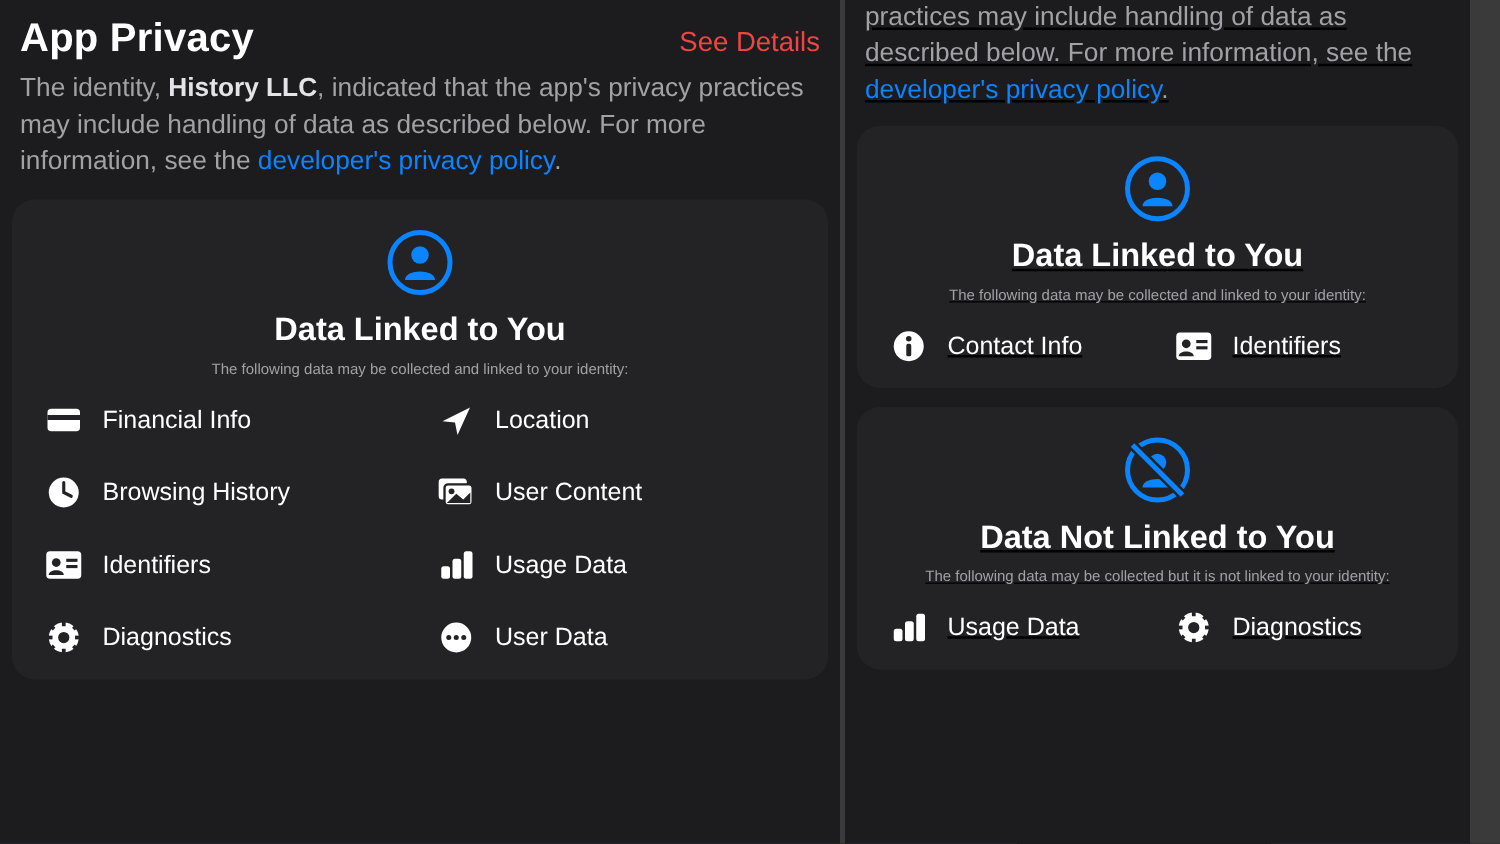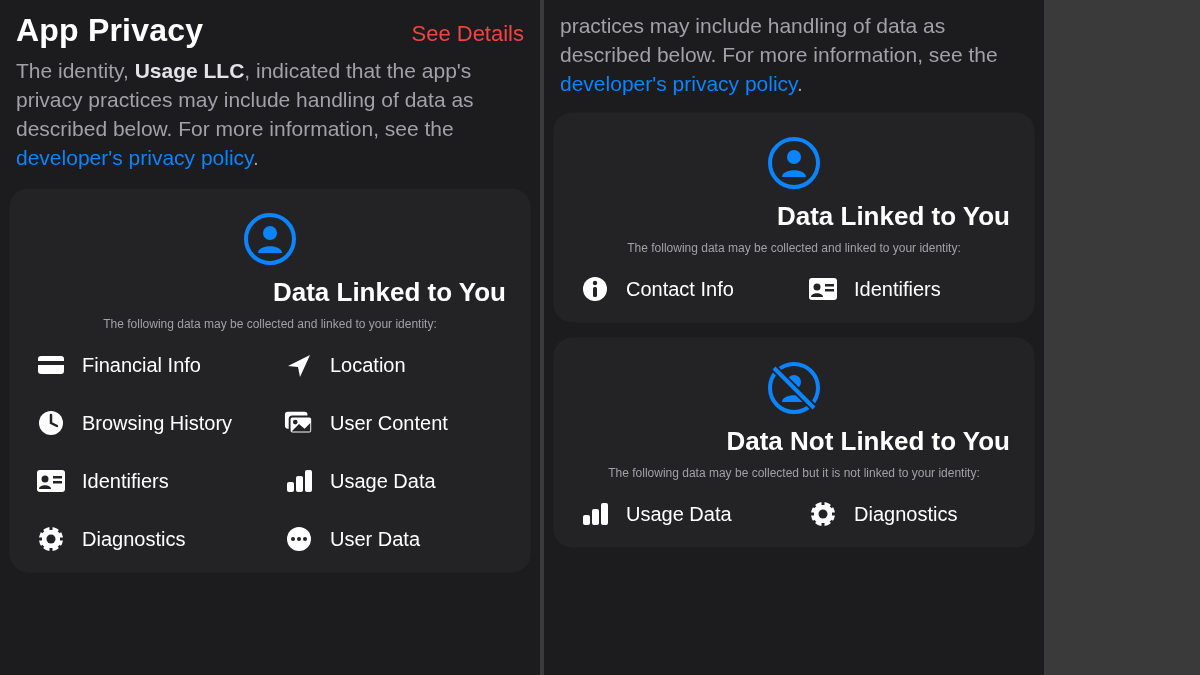--- a/index.html
+++ b/index.html
@@ -10,22 +10,22 @@
     height: 675px;
     overflow: hidden;
     display: flex;
   }
   .panel {
     background: #1c1c1e;
     height: 100%;
     padding: 10px 10px;
     overflow: hidden;
   }
-  .panel-left { width: 544px; border-right: 4px solid #3a3a3a;}
-  .panel-right { width: 500px; padding-top: 12px;}
+  .panel-left { width: 676px; border-right: 4px solid #3a3a3a;}
+  .panel-right { width: 500px; padding-top: 0; text-decoration: underline;}
   .header-row {
     display: flex;
     justify-content: space-between;
     align-items: baseline;
     padding: 2px 6px 8px 6px;
   }
   .title {
     color: #fff;
     font-size: 32px;
     font-weight: 700;
@@ -53,21 +53,21 @@
   }
   .card-icon-wrap {
     display: flex;
     justify-content: center;
     margin-bottom: 10px;
   }
   .card-title {
     color: #fff;
     font-size: 26px;
     font-weight: 600;
-    text-align: right;
+    text-align: center;
     margin-bottom: 8px;
   }
   .card-sub {
     color: #a1a1a6;
     font-size: 12px;
     text-align: center;
     line-height: 1.35;
     margin-bottom: 18px;
   }
   .data-grid {
@@ -107,21 +107,21 @@
 </style>
 </head>
 <body>
 
 <div class="panel panel-left">
   <div class="header-row">
     <div class="title">App Privacy</div>
     <div class="link">See Details</div>
   </div>
   <div class="desc">
-    <span>The identity, </span><span class="dev">Usage LLC</span><span>, indicated that the app's privacy practices may include handling of data as described below. For more information, see the </span><span class="inline-link">developer's privacy policy</span><span>.</span>
+    <span>The identity, </span><span class="dev">History LLC</span><span>, indicated that the app's privacy practices may include handling of data as described below. For more information, see the </span><span class="inline-link">developer's privacy policy</span><span>.</span>
   </div>
 
   <div class="card">
     <div class="card-icon-wrap">
       <svg width="56" height="56" viewBox="0 0 56 56">
         <circle cx="28" cy="28" r="24" fill="none" stroke="#0a84ff" stroke-width="4"></circle>
         <circle cx="28" cy="22" r="7" fill="#0a84ff"></circle>
         <path d="M16 42 C16 33 40 33 40 42" fill="#0a84ff"></path>
       </svg>
     </div>

